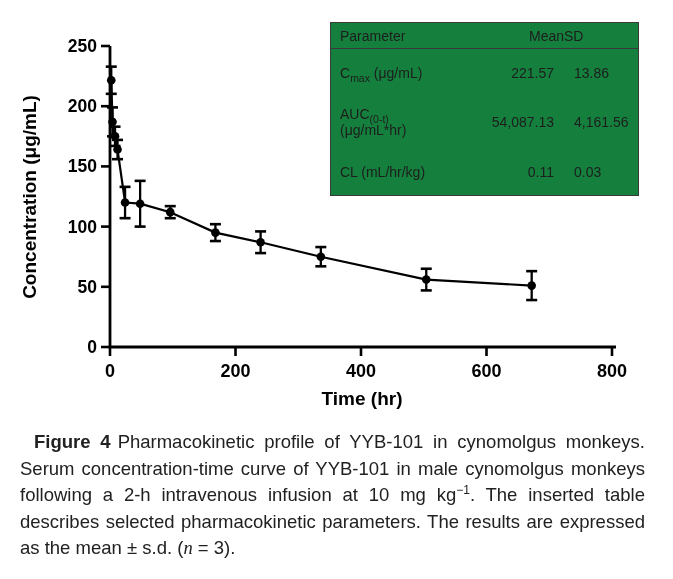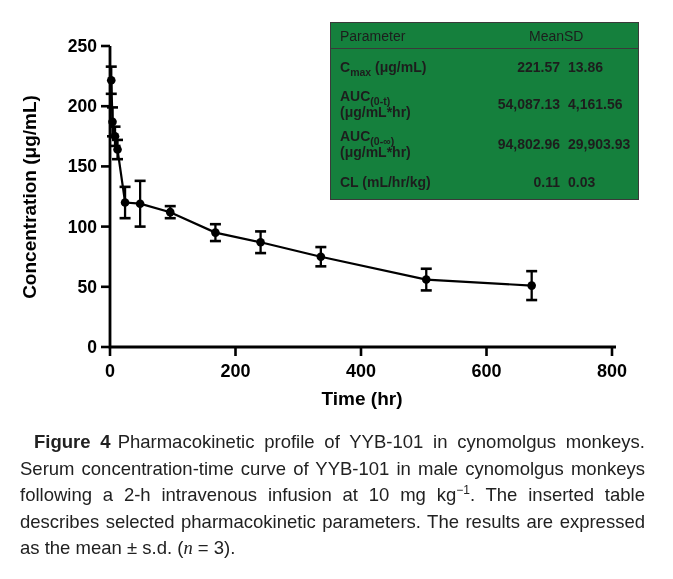--- a/index.html
+++ b/index.html
@@ -60,22 +60,21 @@
     table-layout: fixed;
   }
   table.inset th {
     font-weight: normal;
     height: 25px;
     border-bottom: 1.4px solid #3a3a3a;
     padding: 0;
   }
   table.inset td {
     height: 27px;
-    padding: 4px;
-    font-weight: bold;
+    padding: 10px;
   }
   table.inset .c-param { width: 128px; text-align: left; padding-left: 9px; }
   table.inset .c-mean  { width: 96px;  text-align: right; }
   table.inset .c-sd    { width: 74px;  text-align: left; }
   table.inset sub {
     font-size: 10.5px;
     line-height: 0;
   }
   .caption {
     position: absolute;
@@ -196,25 +195,20 @@
             <td class="c-param">C<sub>max</sub> (μg/mL)</td>
             <td class="c-mean">221.57</td>
             <td class="c-sd">13.86</td>
           </tr>
           <tr>
             <td class="c-param">AUC<sub>(0-t)</sub> (μg/mL*hr)</td>
             <td class="c-mean">54,087.13</td>
             <td class="c-sd">4,161.56</td>
           </tr>
           <tr>
-            <td class="c-param">AUC<sub>(0-∞)</sub> (μg/mL*hr)</td>
-            <td class="c-mean">94,802.96</td>
-            <td class="c-sd">29,903.93</td>
-          </tr>
-          <tr>
             <td class="c-param">CL (mL/hr/kg)</td>
             <td class="c-mean">0.11</td>
             <td class="c-sd">0.03</td>
           </tr>
         </tbody>
     </table>
   </div>
 
   <p class="caption">
     <span class="cap-label">Figure 4</span><span>Pharmacokinetic profile of YYB-101 in cynomolgus monkeys. Serum concentration-time curve of YYB-101 in male cynomolgus monkeys following a 2-h intravenous infusion at 10 mg kg</span><sup>−1</sup><span>. The inserted table describes selected pharmacokinetic parameters. The results are expressed as the mean ± s.d. (</span><em>n</em><span> = 3).</span>

